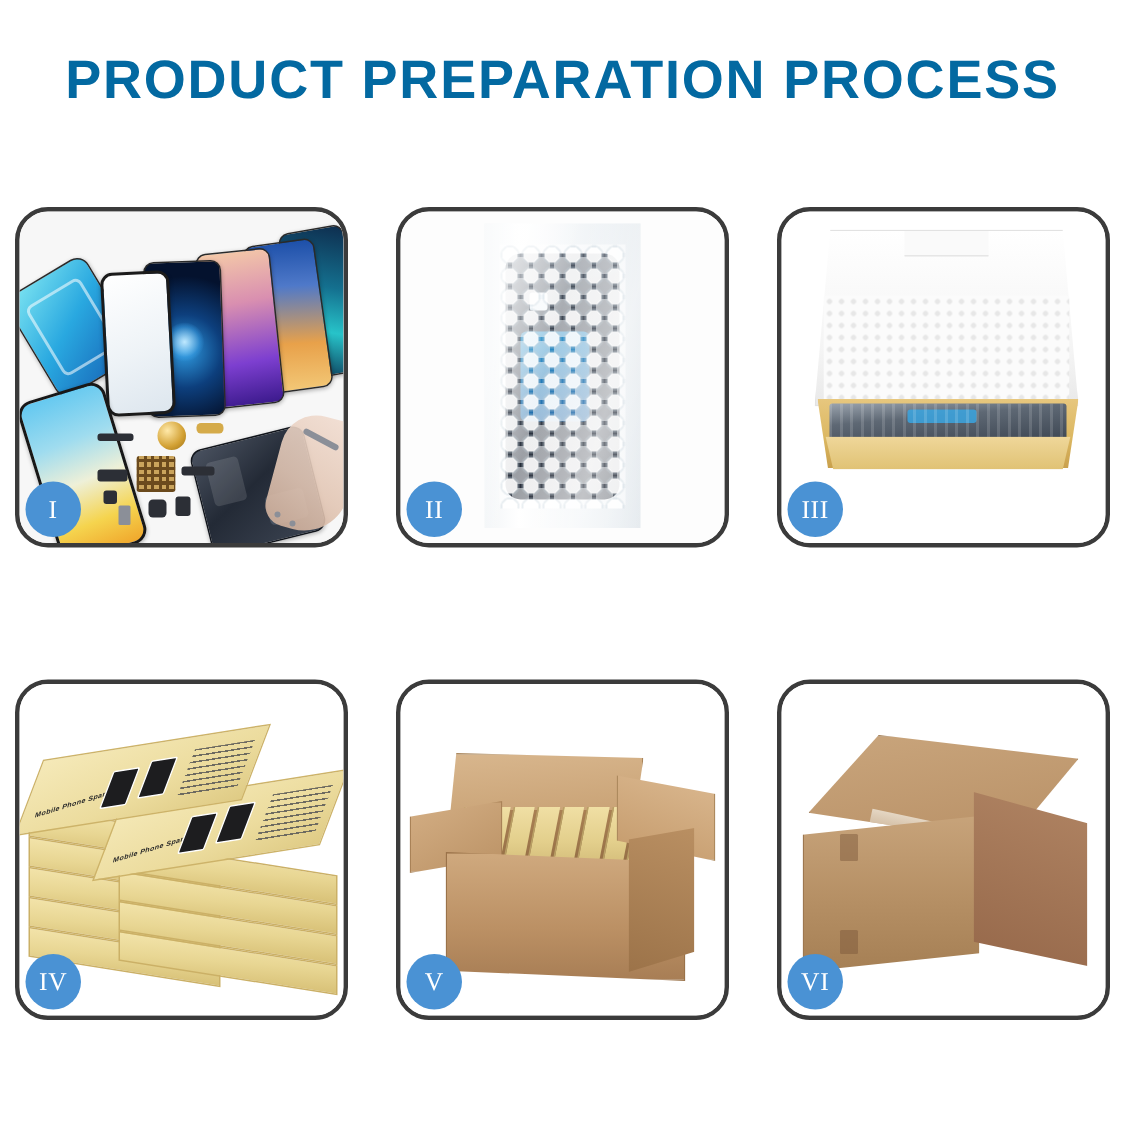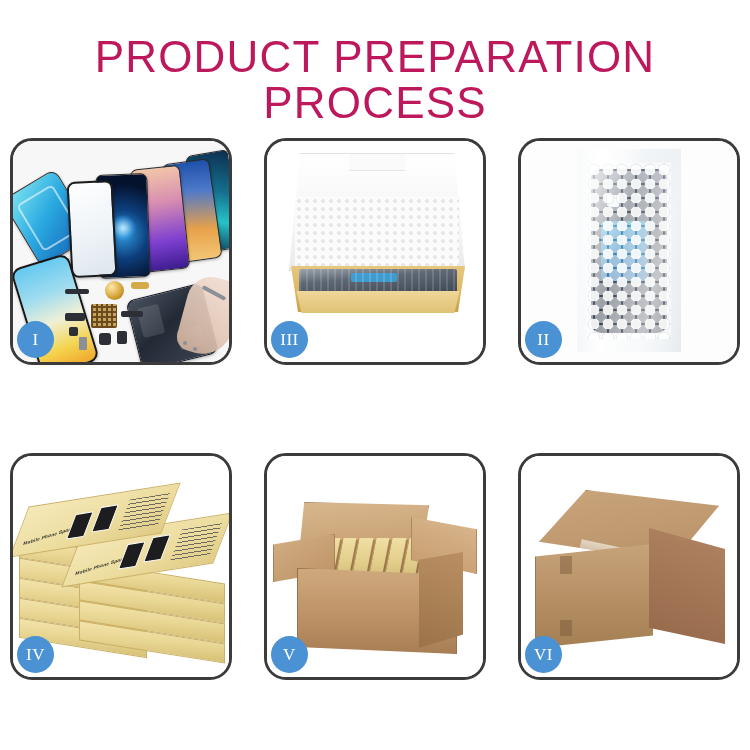--- a/index.html
+++ b/index.html
@@ -7,22 +7,22 @@
     width:750px; height:750px;
     background:#ffffff;
     font-family:"Liberation Sans", sans-serif;
     overflow:hidden;
   }
   .page { position:relative; width:750px; height:750px; background:#fff; }
 
   
   .header { padding-top:34px; text-align:center; }
   .title {
-    font-size:44px; font-weight:400; letter-spacing:1.2px;
-    color:#be185d; line-height:1.05;
+    font-size:36px; font-weight:700; letter-spacing:1.2px;
+    color:#0369a1; line-height:1.05;
     font-family:"Liberation Sans", sans-serif;
   }
   .subtitle {
     margin-top:11px; font-size:15.2px; color:#111;
     letter-spacing:.1px; font-weight:400;
   }
 
   
   .grid {
     position:absolute; left:10px; top:138px;
@@ -355,42 +355,42 @@
         <div class="prt" style="left:86px;top:192px;width:12px;height:12px;border-radius:3px;"></div>
         <div class="prt" style="left:104px;top:190px;width:10px;height:13px;border-radius:2px;"></div>
         <div class="prt lt" style="left:170px;top:200px;width:4px;height:4px;border-radius:50%;"></div>
         <div class="prt lt" style="left:180px;top:206px;width:4px;height:4px;border-radius:50%;"></div>
         <div class="prt lt" style="left:188px;top:150px;width:26px;height:4px;transform:rotate(28deg);"></div>
       </div>
       <div class="badge">I</div>
     </div>
 
     <div class="panel">
+      <div class="scene p2">
+        <div class="wrapcol">
+          <div class="prodinside"></div>
+          <div class="bubbles"></div>
+          <div class="wrapsheen"></div>
+        </div>
+      </div>
+      <div class="badge">II</div>
+    </div>
+
+    <div class="panel">
       <div class="scene p3">
         <div class="mailer-lid"></div>
         <div class="mailer-foam"></div>
         <div class="mailer-base"></div>
         <div class="mailer-prod"></div>
         <div class="mailer-front"></div>
       </div>
       <div class="badge">III</div>
     </div>
 
     <div class="panel">
-      <div class="scene p2">
-        <div class="wrapcol">
-          <div class="prodinside"></div>
-          <div class="bubbles"></div>
-          <div class="wrapsheen"></div>
-        </div>
-      </div>
-      <div class="badge">II</div>
-    </div>
-
-    <div class="panel">
       <div class="scene p4">
 
         <div class="ybox" style="left:6px;top:172px;width:128px;height:20px;transform:skewY(9deg);"></div>
         <div class="ybox" style="left:6px;top:152px;width:128px;height:20px;transform:skewY(9deg);"></div>
         <div class="ybox" style="left:6px;top:132px;width:128px;height:20px;transform:skewY(9deg);"></div>
         <div class="ybox" style="left:6px;top:112px;width:128px;height:20px;transform:skewY(9deg);"></div>
         <div class="ybox" style="left:6px;top:92px;width:128px;height:20px;transform:skewY(9deg);"></div>
 
         <div class="ybox" style="left:66px;top:176px;width:146px;height:20px;transform:skewY(9deg);"></div>
         <div class="ybox" style="left:66px;top:156px;width:146px;height:20px;transform:skewY(9deg);"></div>

